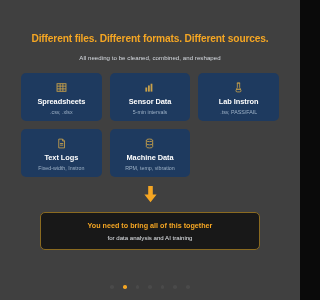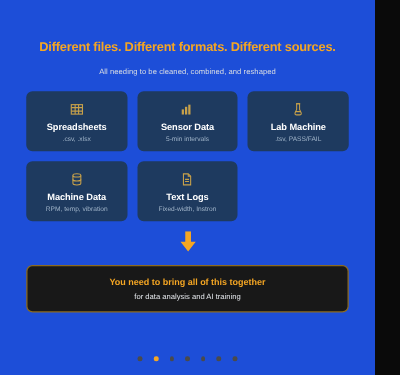--- a/index.html
+++ b/index.html
@@ -5,21 +5,21 @@
   * { margin:0; padding:0; box-sizing:border-box; }
   html, body {
     width:300px; height:300px;
     background:#0a0a0a;
     font-family:"Liberation Sans", sans-serif;
     overflow:hidden;
   }
   #slide {
     position:relative;
     width:300px; height:300px;
-    background:#1d4ed8;
+    background:#404040;
     display:flex;
     flex-direction:column;
     align-items:center;
   }
 
   
   .headline {
     margin-top:33px;
     font-size:10.2px;
     font-weight:bold;
@@ -81,21 +81,21 @@
     margin-top:9px;
     height:20px;
     display:flex;
     align-items:center;
     justify-content:center;
   }
 
   
   .callout {
     margin-top:6px;
-    width:258px;
+    width:220px;
     height:38px;
     border:1px solid #8a6a20;
     border-radius:5px;
     background:#181818;
     display:flex;
     flex-direction:column;
     align-items:center;
     justify-content:center;
   }
   .callout-title {
@@ -164,48 +164,48 @@
     </div>
 
     <div class="card">
       <span class="card-icon">
         <svg width="11" height="11" viewBox="0 0 16 16" fill="none" stroke="#c8a14a" stroke-width="1.2">
           <path d="M6.3 1.5 L6.3 8 L4.4 12.2 Q4 14.4 6.2 14.4 L9.8 14.4 Q12 14.4 11.6 12.2 L9.7 8 L9.7 1.5 Z"></path>
           <line x1="5.6" y1="1.5" x2="10.4" y2="1.5"></line>
           <path d="M4.9 10.6 L11.1 10.6" stroke-width="1.6"></path>
         </svg>
       </span>
-      <div class="card-title">Lab Machine</div>
+      <div class="card-title">Lab Instron</div>
       <div class="card-sub">.tsv, PASS/FAIL</div>
     </div>
 
-
-    <div class="card">
-      <span class="card-icon">
-        <svg width="11" height="11" viewBox="0 0 16 16" fill="none" stroke="#c8a14a" stroke-width="1.25">
-          <ellipse cx="8" cy="3.4" rx="4.6" ry="1.9"></ellipse>
-          <path d="M3.4 3.4 L3.4 12.6 a4.6 1.9 0 0 0 9.2 0 L12.6 3.4"></path>
-          <path d="M3.4 8 a4.6 1.9 0 0 0 9.2 0"></path>
-        </svg>
-      </span>
-      <div class="card-title">Machine Data</div>
-      <div class="card-sub">RPM, temp, vibration</div>
-    </div>
 
     <div class="card">
       <span class="card-icon">
         <svg width="11" height="11" viewBox="0 0 16 16" fill="none" stroke="#c8a14a" stroke-width="1.25">
           <path d="M4 1.6 L9.6 1.6 L12.4 4.4 L12.4 14.4 L4 14.4 Z"></path>
           <path d="M9.6 1.6 L9.6 4.4 L12.4 4.4"></path>
           <line x1="5.9" y1="8" x2="10.5" y2="8"></line>
           <line x1="5.9" y1="10.4" x2="10.5" y2="10.4"></line>
         </svg>
       </span>
       <div class="card-title">Text Logs</div>
       <div class="card-sub">Fixed-width, Instron</div>
+    </div>
+
+    <div class="card">
+      <span class="card-icon">
+        <svg width="11" height="11" viewBox="0 0 16 16" fill="none" stroke="#c8a14a" stroke-width="1.25">
+          <ellipse cx="8" cy="3.4" rx="4.6" ry="1.9"></ellipse>
+          <path d="M3.4 3.4 L3.4 12.6 a4.6 1.9 0 0 0 9.2 0 L12.6 3.4"></path>
+          <path d="M3.4 8 a4.6 1.9 0 0 0 9.2 0"></path>
+        </svg>
+      </span>
+      <div class="card-title">Machine Data</div>
+      <div class="card-sub">RPM, temp, vibration</div>
     </div>
 
   </div>
 
   <div class="arrow-wrap">
     <span>
       <svg width="15" height="17" viewBox="0 0 15 17" fill="#f5a623">
         <path d="M5.2 0 L9.8 0 L9.8 8.4 L13.6 8.4 L7.5 16.2 L1.4 8.4 L5.2 8.4 Z"></path>
       </svg>
     </span>

